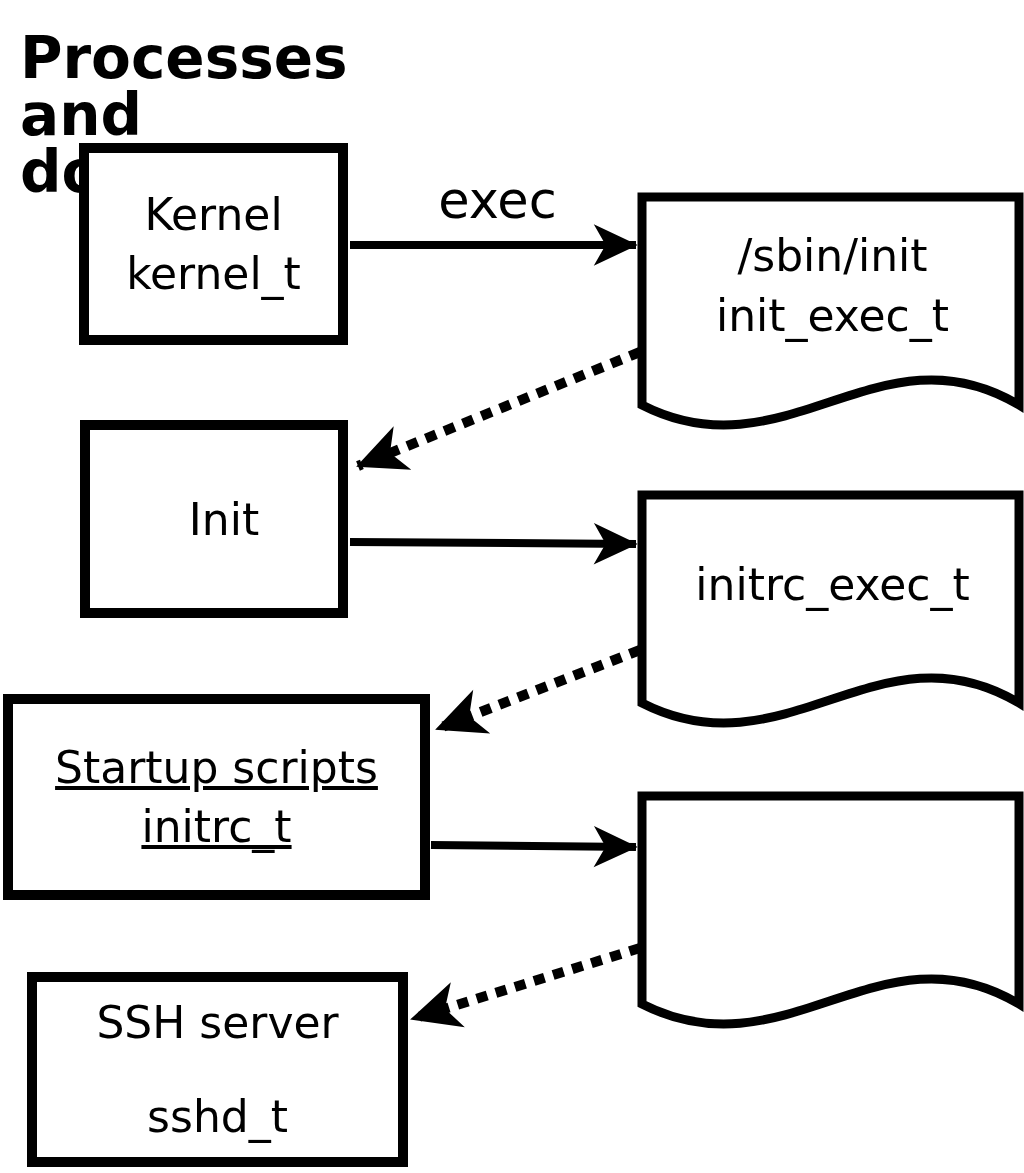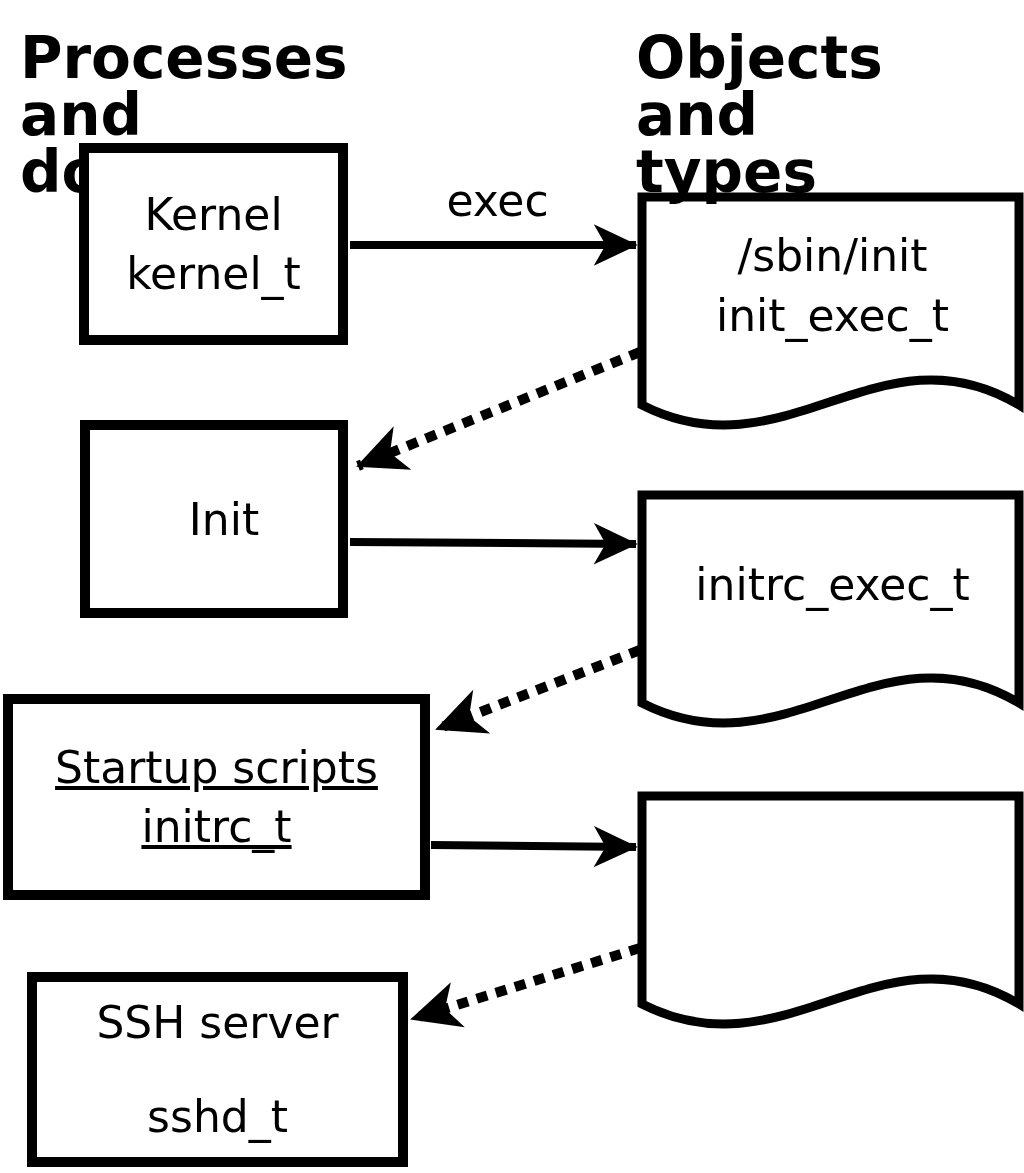--- a/index.html
+++ b/index.html
@@ -42,21 +42,21 @@
     text-align:center;
     font-size:44px;line-height:60px;
   }
   #doct-1{left:650px;top:192px;width:365px;height:188px;}
   #doct-2{left:650px;top:492px;width:365px;height:185px;}
   #doct-3{left:650px;top:794px;width:365px;height:185px;}
   #exec-label{
     position:absolute;
     left:415px;top:178px;width:165px;
     text-align:center;
-    font-size:44px;line-height:46px;
+    font-size:51px;line-height:46px;
   }
   svg.canvas{position:absolute;left:0;top:0;}
   .docshape{fill:#ffffff;stroke:#000000;stroke-width:9;}
   .solidline{stroke:#000000;stroke-width:8;fill:none;}
   .dottedline{stroke:#000000;stroke-width:10;fill:none;stroke-dasharray:11 9;}
 </style>
 </head>
 <body>
 
 <div class="stage">
@@ -79,22 +79,20 @@
     <line class="solidline" x1="350" y1="542" x2="636" y2="544" marker-end="url(#ah)"></line>
     <line class="solidline" x1="431" y1="845" x2="636" y2="847" marker-end="url(#ah)"></line>
 
     <line class="dottedline" x1="640" y1="352" x2="358" y2="466" marker-end="url(#ahd)"></line>
     <line class="dottedline" x1="640" y1="650" x2="437" y2="729" marker-end="url(#ahd)"></line>
     <line class="dottedline" x1="640" y1="948" x2="412" y2="1019" marker-end="url(#ahd)"></line>
   </svg>
 
   <div class="heading" id="h-left">Processes
 and domains</div>
-  <div class="heading" id="h-right">Objects and
-types</div>
 
   <div class="pbox" id="box-kernel">
     <span>Kernel</span>
     <span>kernel_t</span>
   </div>
   <div class="pbox" id="box-init">
     <span>Init</span>
   </div>
   <div class="pbox" id="box-startup">
     <span>Startup scripts</span>

